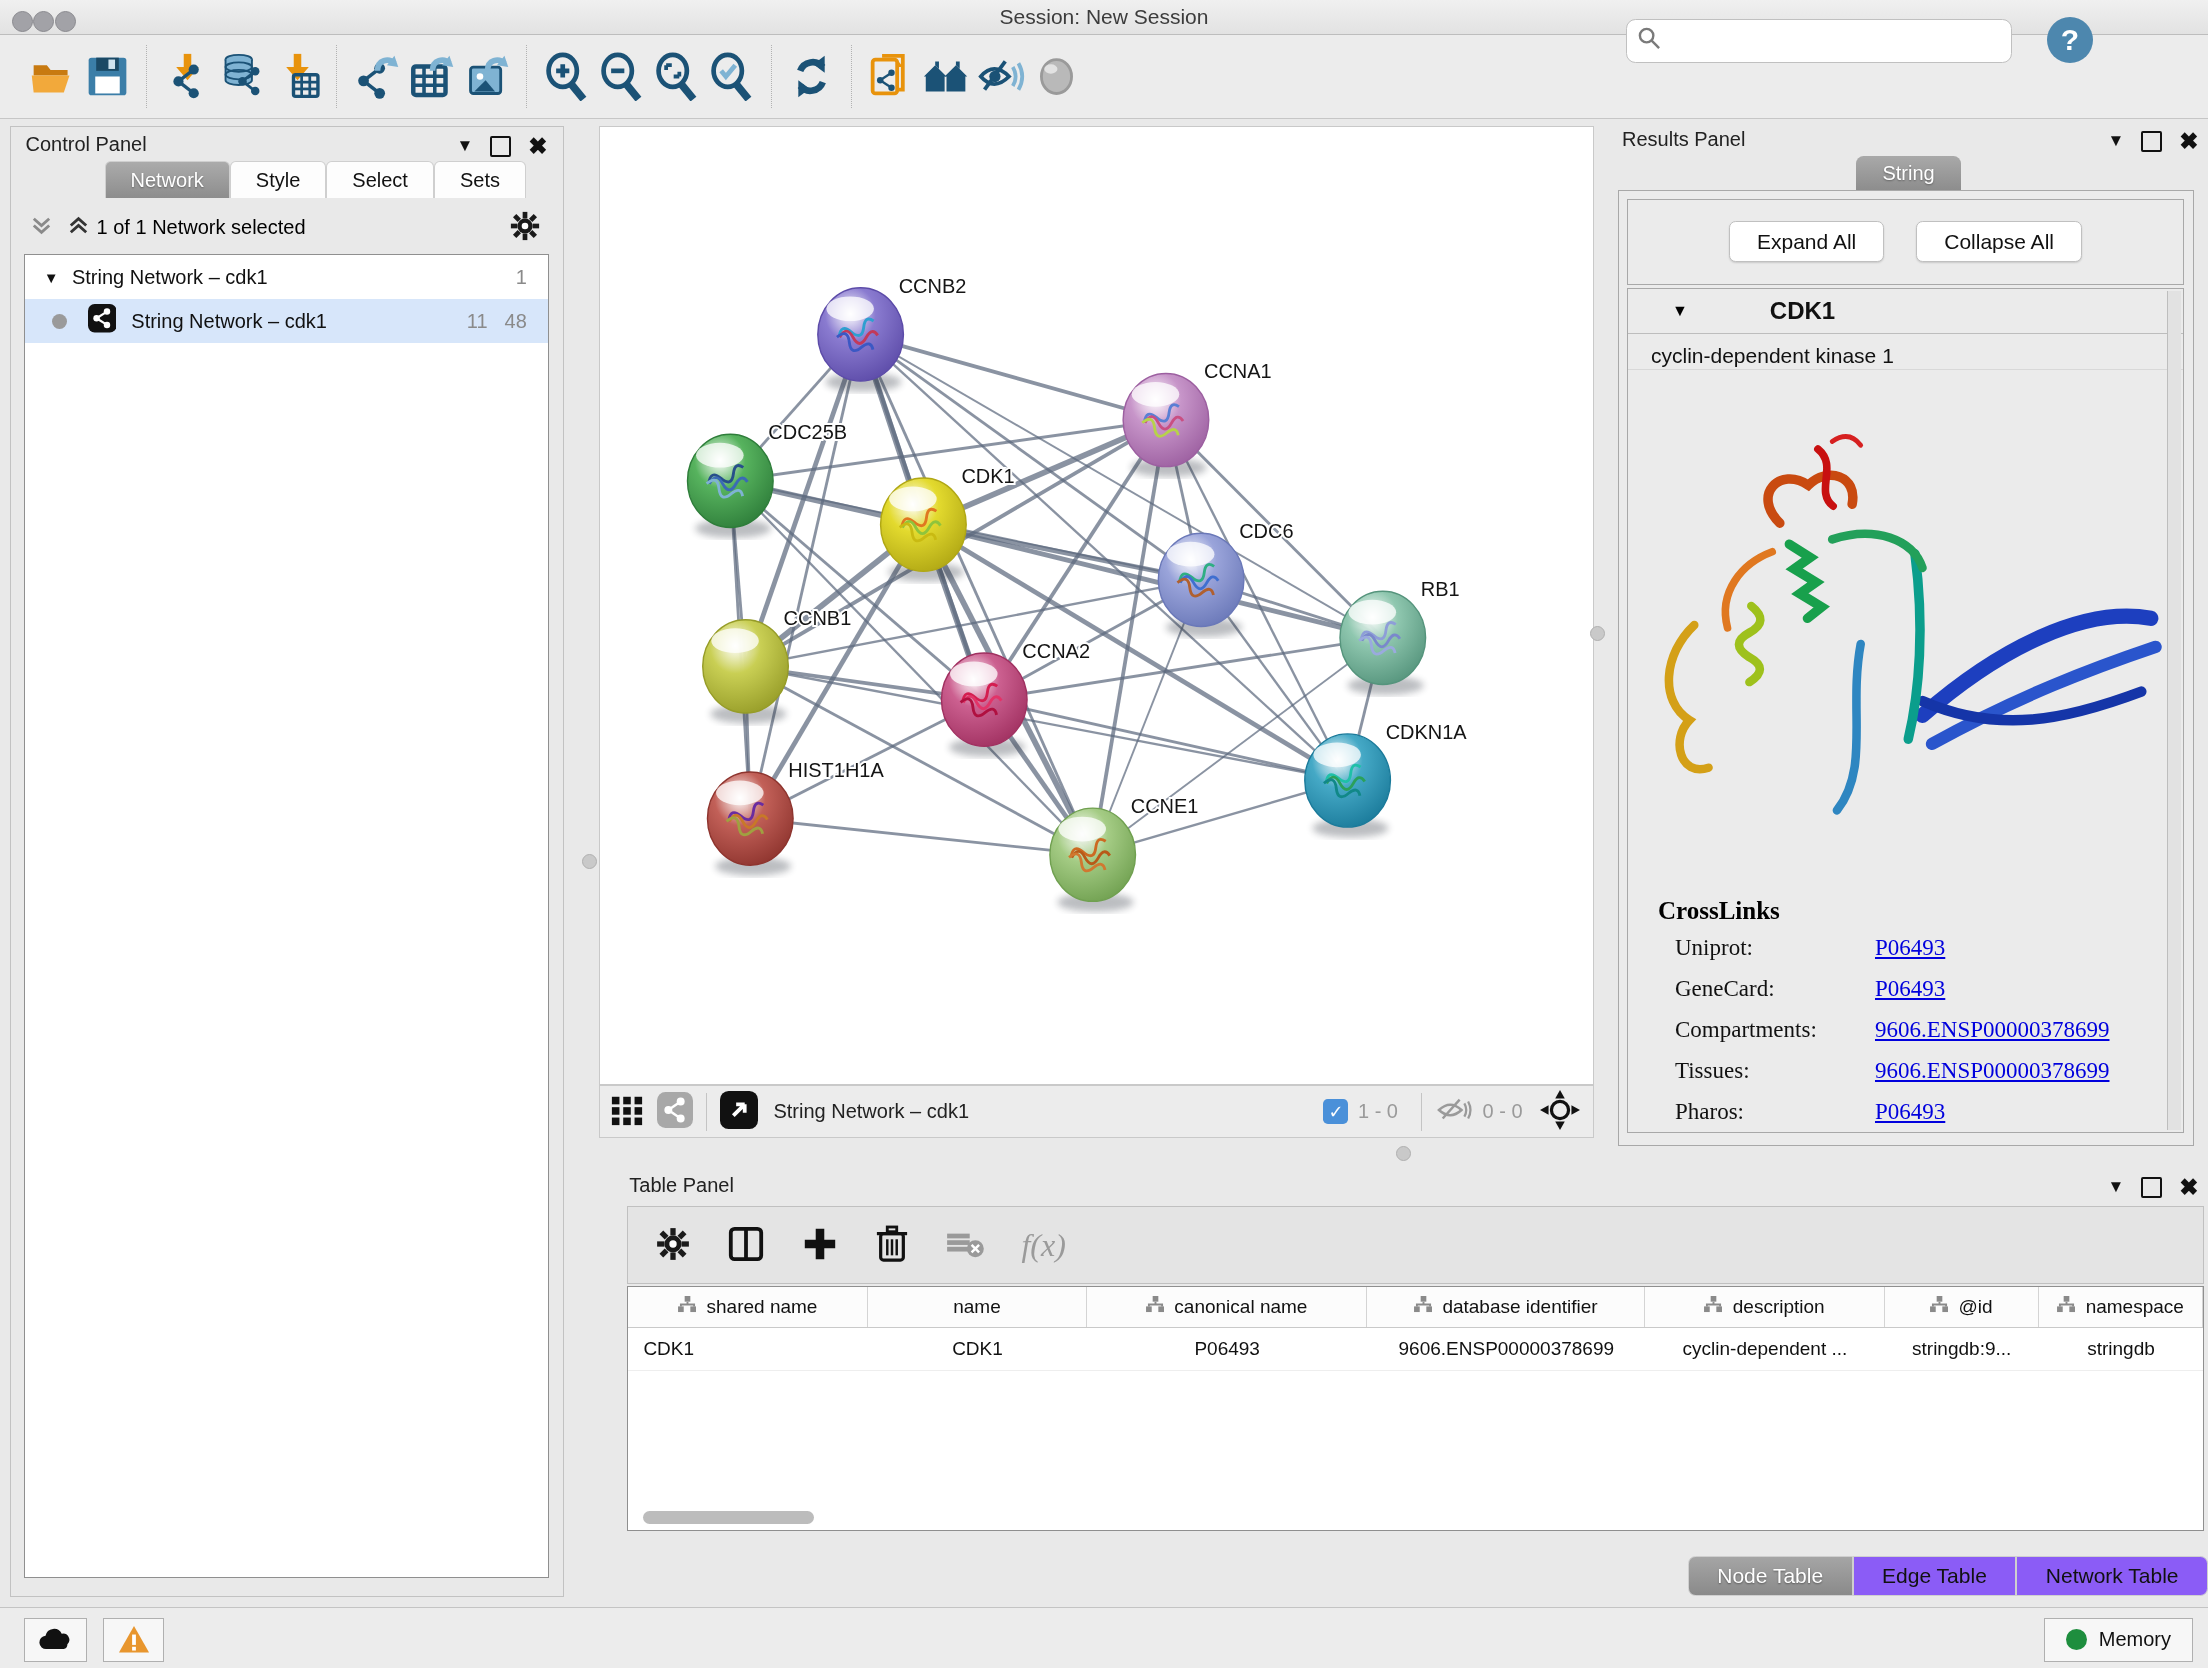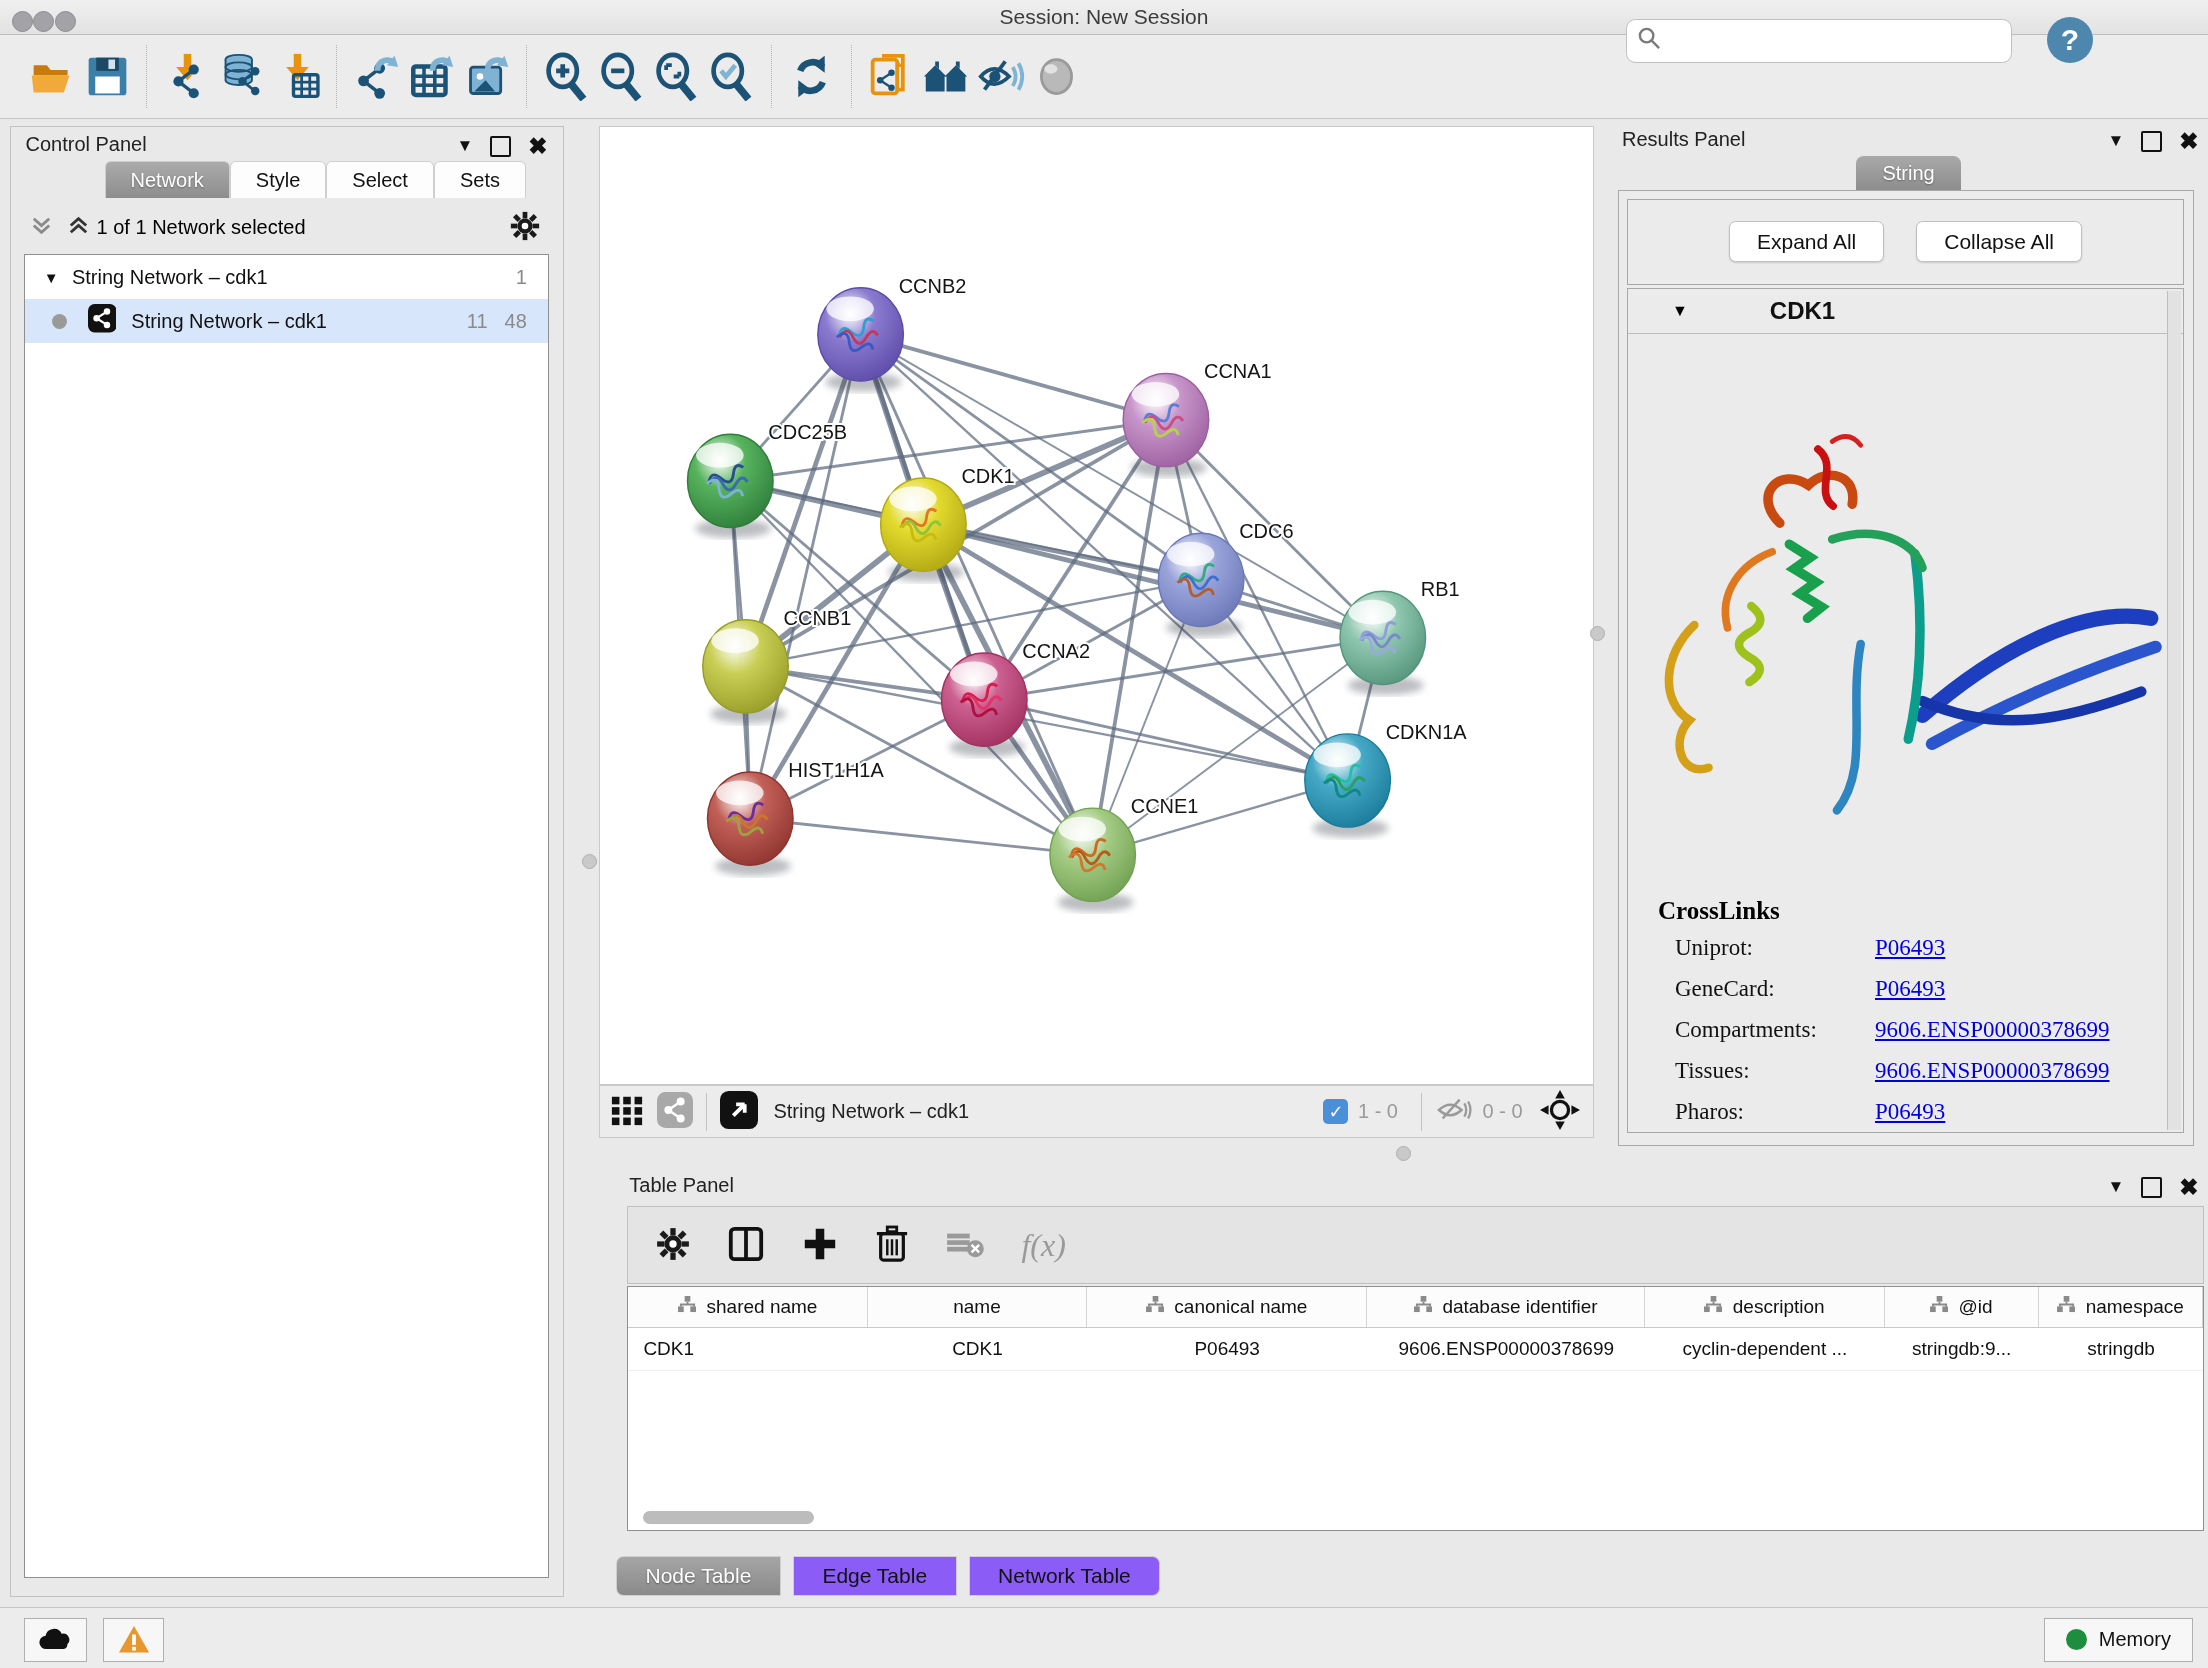--- a/index.html
+++ b/index.html
@@ -83,21 +83,21 @@
   #tp-table{position:absolute;left:11.4px;top:118px;width:1577px;height:245px;background:#fff;
     border:1px solid #8f8f8f;box-sizing:border-box;}
   #tp-header{display:flex;height:40px;border-bottom:1px solid #c9c9c9;background:#fcfcfc;}
   .th{display:flex;align-items:center;justify-content:center;gap:9.5px;font-size:19px;color:#111;
     border-right:1px solid #d4d4d4;box-sizing:border-box;overflow:hidden;white-space:nowrap;}
   #tp-row{display:flex;height:42px;border-bottom:1px solid #eee;}
   .td{display:flex;align-items:center;justify-content:center;font-size:19px;color:#111;
     box-sizing:border-box;overflow:hidden;white-space:nowrap;}
   .td.first{justify-content:flex-start;padding-left:15px;}
   #tp-hscroll{position:absolute;left:15px;bottom:5.7px;width:171px;height:13.3px;border-radius:6.7px;background:#bcbcbc;}
-  #tp-tabs{position:absolute;left:0;top:388px;width:1592px;display:flex;justify-content:flex-start;gap:12px;}
+  #tp-tabs{position:absolute;left:0;top:388px;width:1592px;display:flex;justify-content:flex-end;}
   .ttab{height:38px;padding:0 28.5px;display:flex;align-items:center;font-size:21px;background:#8b5cf6;
     border:1px solid #cfcfcf;color:#111;}
   .ttab:first-child{border-radius:7.6px 0 0 7.6px;}
   .ttab:last-child{border-radius:0 7.6px 7.6px 0;}
   .ttab.active{background:linear-gradient(#a5a5a5,#8a8a8a);color:#fff;text-shadow:0 1px 1.9px rgba(0,0,0,.4);}
   
   #status-bar{position:absolute;left:0;top:1607px;width:2208px;height:61px;background:#ececec;
     border-top:1px solid #c4c4c4;}
   .sb-btn{position:absolute;top:9.5px;height:44px;background:#f7f7f7;border:1.9px solid #b0b0b0;
     display:flex;align-items:center;justify-content:center;box-sizing:border-box;}
@@ -683,20 +683,21 @@
     <div id="rp-outer">
       <div id="rp-btnbox">
         <button class="rp-btn">Expand All</button>
         <button class="rp-btn">Collapse All</button>
       </div>
       <div id="rp-gene">
         <div id="rp-gene-head">
           <span style="margin-left:44px;font-size:16px;">▼</span>
           <span id="rp-gene-title">CDK1</span>
         </div>
+        <div id="rp-desc">cyclin-dependent kinase 1</div>
 
         <svg width="533" height="409" viewBox="0 0 560 430" style="position:absolute;left:9.5px;top:122px;">
           <g fill="none" stroke-linecap="round">
             <path d="M300 320 C380 250 470 205 540 218" stroke="#1d3fbf" stroke-width="16"></path>
             <path d="M310 350 C400 300 480 270 545 248" stroke="#2a55cc" stroke-width="13"></path>
             <path d="M530 295 C450 325 380 340 300 305" stroke="#1535a8" stroke-width="11"></path>
             <path d="M292 150 C302 225 297 295 285 345" stroke="#0b9e8c" stroke-width="10"></path>
             <path d="M235 245 C222 315 245 375 210 420" stroke="#2e86c1" stroke-width="9"></path>
             <path d="M160 140 l22 14 l-17 12 l23 14 l-17 12 l23 14 l-15 12" stroke="#18a04c" stroke-width="10"></path>
             <path d="M205 135 C250 120 290 135 300 165" stroke="#23a05a" stroke-width="9"></path>

